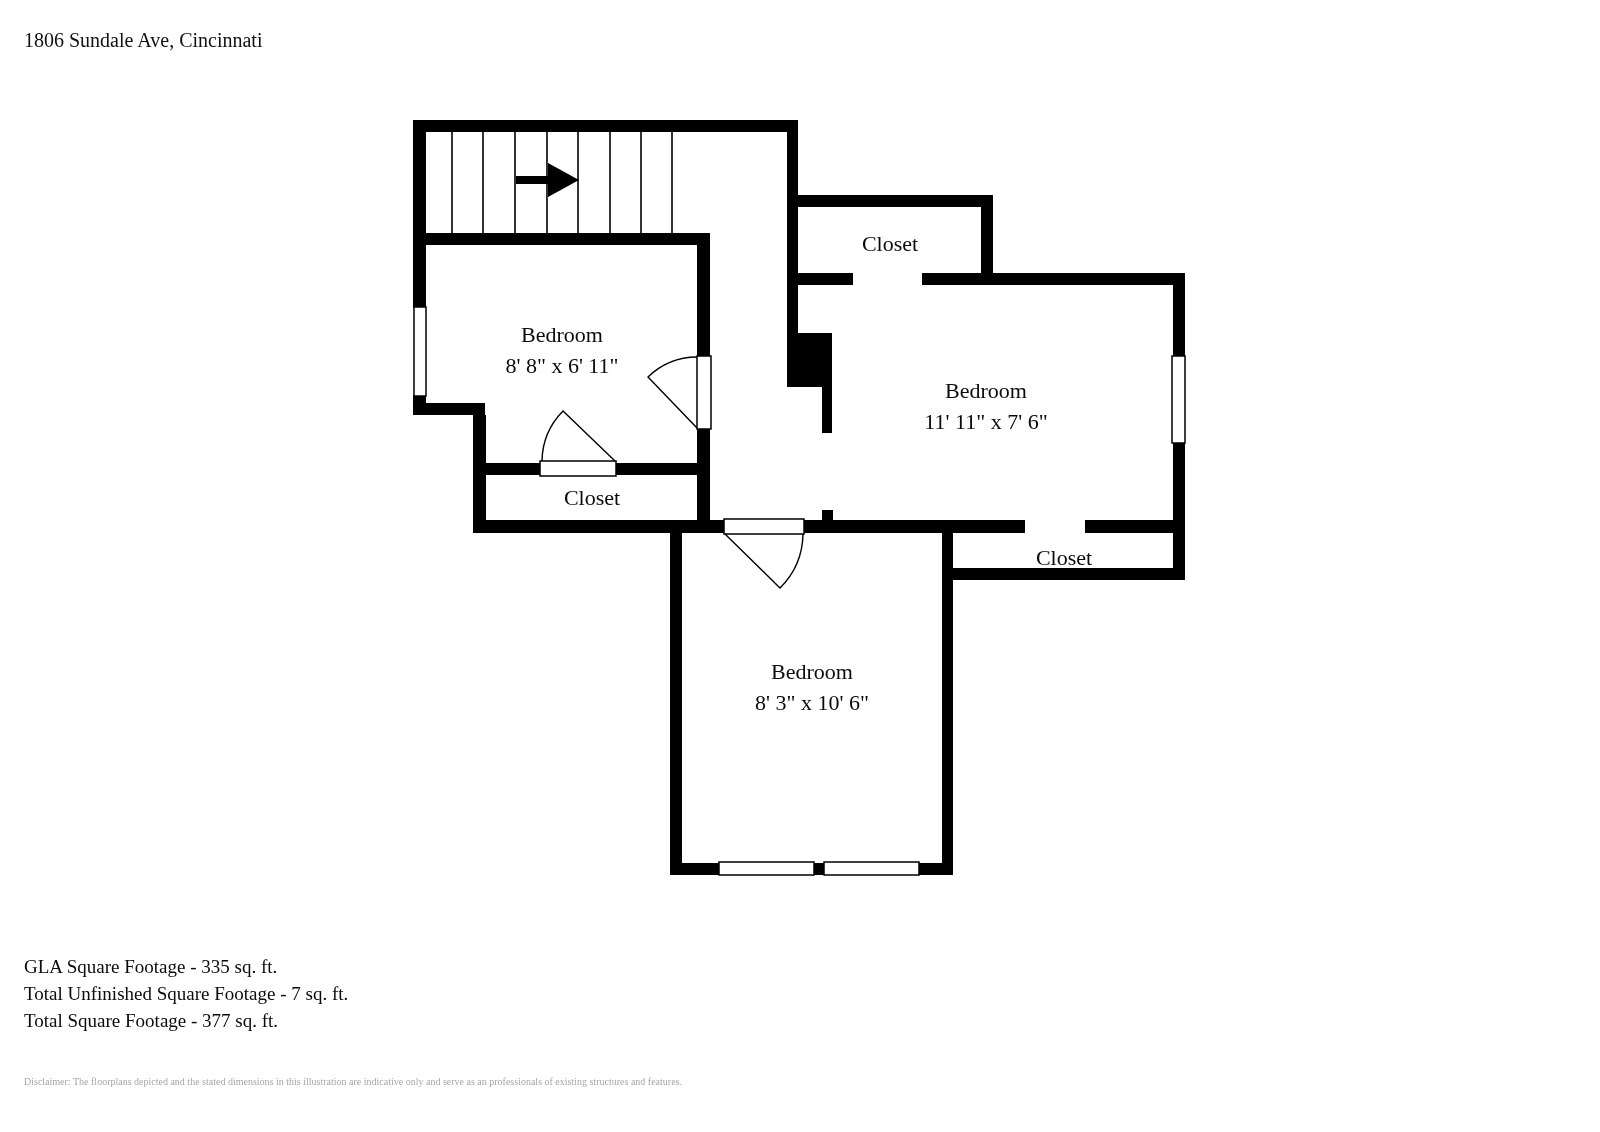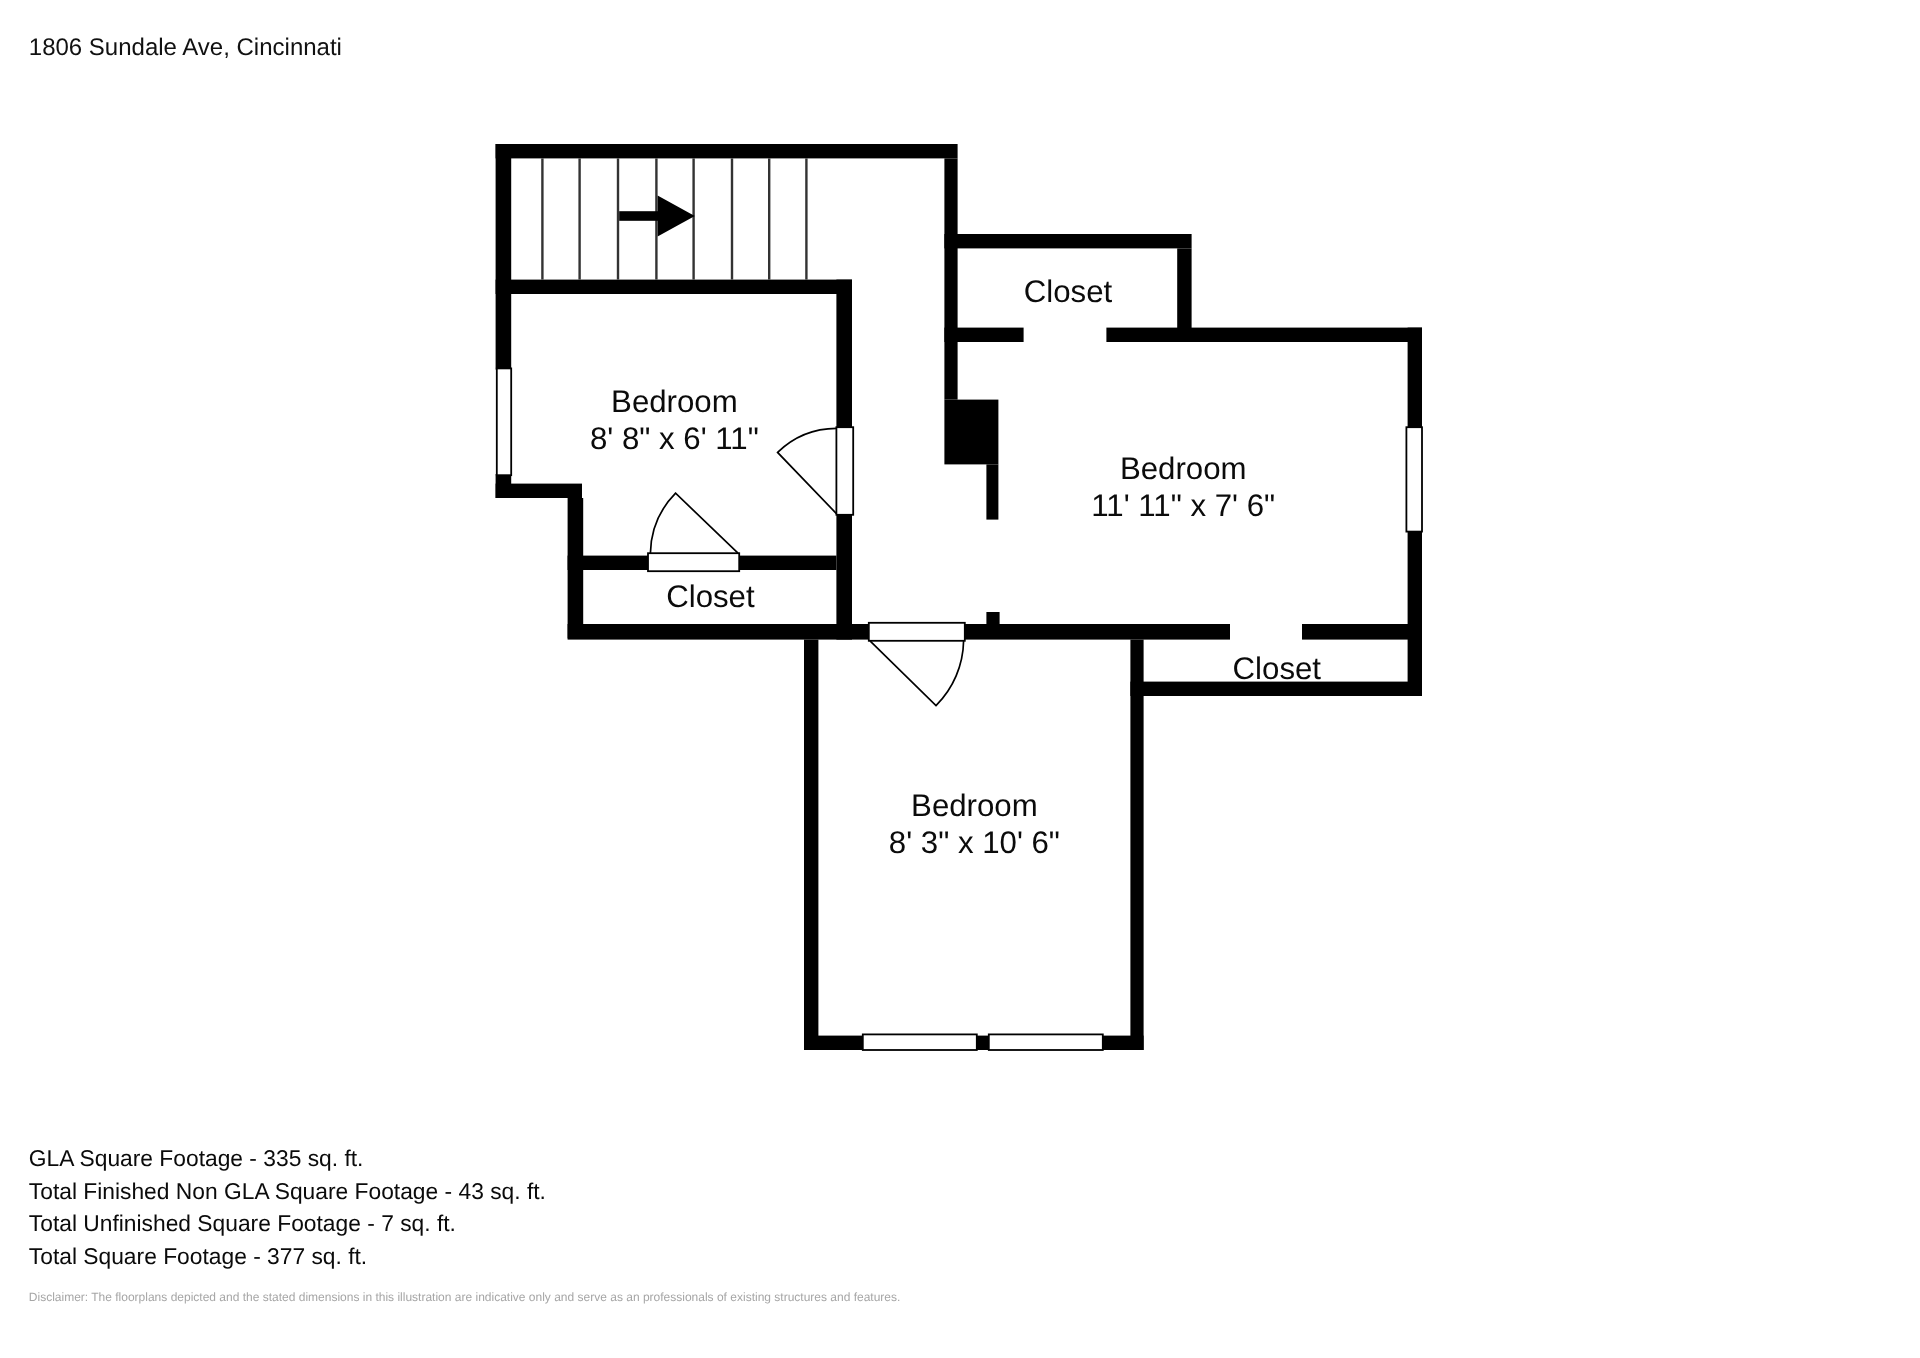--- a/index.html
+++ b/index.html
@@ -1,32 +1,32 @@
 <!DOCTYPE html>
 <html><head>
 <meta charset="utf-8">
 <style>
   html,body { margin:0; padding:0; background:#fff; }
   .page {
     position:relative; width:1304px; height:1132px; background:#ffffff;
-    font-family:Liberation Sans, sans-serif; color:#0b0b0b; overflow:hidden;
+    font-family:Liberation Serif, serif; color:#0b0b0b; overflow:hidden;
   }
   .header { position:absolute; left:24px; top:26px; font-size:20px; line-height:28px; color:#111; }
   .logo {
     position:absolute; left:1378px; top:32px; width:70px; height:72px;
     border:5px solid #1d6ea9; border-radius:14px; background:#fff;
     display:flex; align-items:center; justify-content:center;
     font-weight:bold; font-size:38px; box-shadow:2px 2px 3px rgba(120,120,120,0.35);
   }
   .logo-s { color:#1d6ea9; }
   .logo-a { color:#8c8c8c; }
   svg.plan { position:absolute; left:0; top:0; }
   .room-label {
     position:absolute; transform:translate(-50%,-50%); text-align:center;
-    font-size:26px; line-height:31px; white-space:nowrap; color:#0b0b0b;
+    font-size:22px; line-height:31px; white-space:nowrap; color:#0b0b0b;
   }
   .room-label span { display:block; }
   .footer { position:absolute; left:24px; top:953px; font-size:19px; line-height:27px; color:#0b0b0b; }
   .disclaimer { position:absolute; left:24px; font-size:10px; color:#a6a6a6; white-space:nowrap; }
   .disclaimer.d1 { top:1076px; }
   .disclaimer.d2 { top:1096px; }
 </style>
 </head>
 <body>
 
@@ -132,20 +132,19 @@
   </div>
   <div class="room-label" style="left:592px; top:497px;">
     <span>Closet</span>
   </div>
   <div class="room-label" style="left:1064px; top:557px;">
     <span>Closet</span>
   </div>
 
   <div class="footer">
     <div>GLA Square Footage - 335 sq. ft.</div>
-    <div>Total Finished Non GLA Square Footage - 43 sq. ft.</div>
     <div>Total Unfinished Square Footage - 7 sq. ft.</div>
     <div>Total Square Footage - 377 sq. ft.</div>
   </div>
 
   <div class="disclaimer d1">Disclaimer: The floorplans depicted and the stated dimensions in this illustration are indicative only and serve as an professionals of existing structures and features.</div>
 
 </div>
 
 </body></html>

